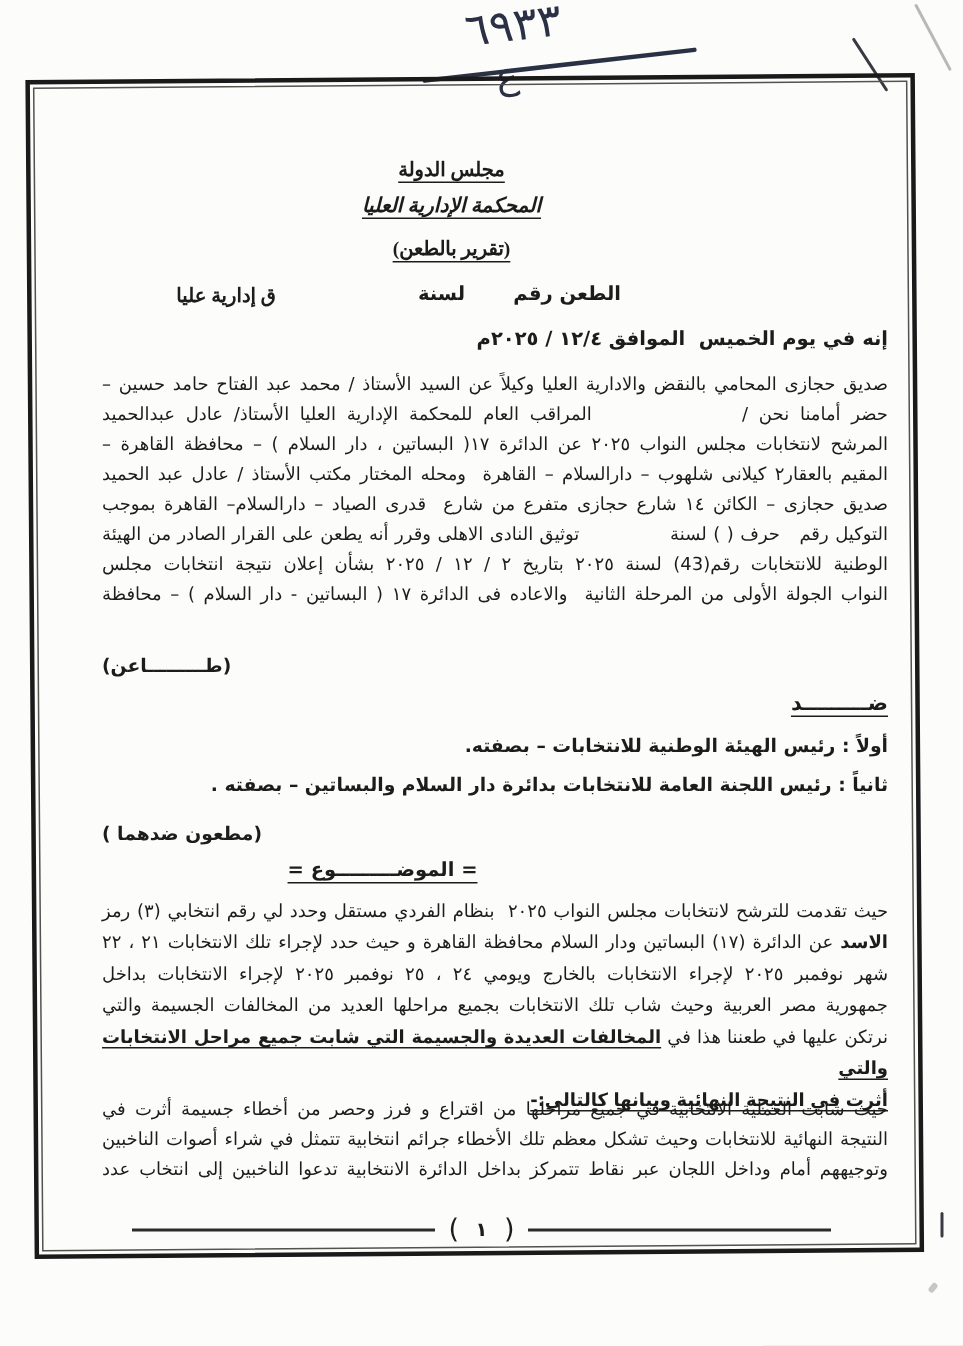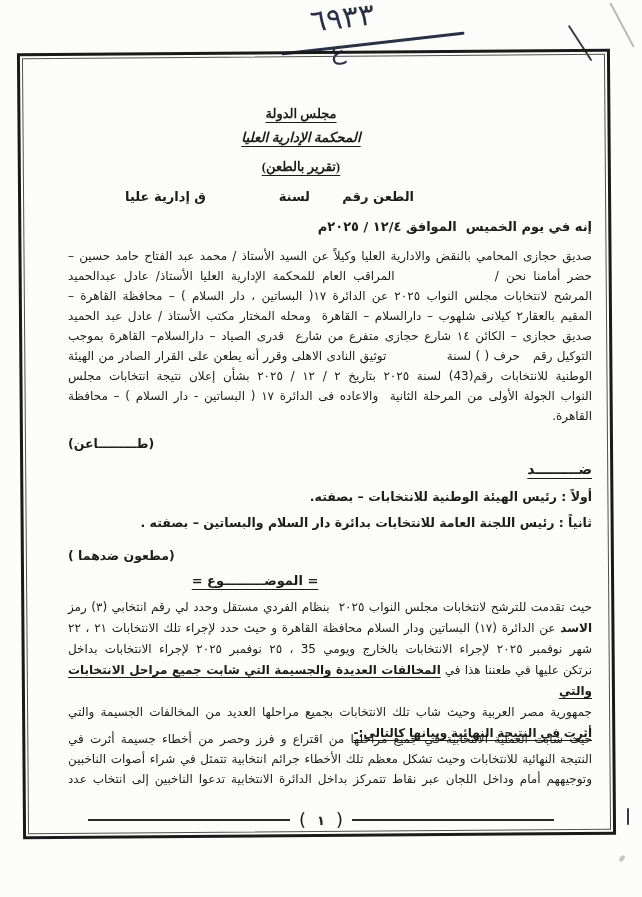--- a/index.html
+++ b/index.html
@@ -28,21 +28,21 @@
     box-sizing:border-box;
   }
   .frame-inner{position:absolute;left:2px;top:2px;right:2px;bottom:2px;border:1px solid #55514d;}
 
   
   .head-col{left:68px;width:466px;text-align:center;font-family:Liberation Serif, serif;}
   .h-line{font-weight:700;font-size:13px;text-decoration:underline;text-decoration-thickness:1.2px;text-underline-offset:4px;}
   .h-court{font-size:13.5px;font-style:italic;}
   .appeal-row{left:68px;top:189px;width:524px;height:18px;font-size:13px;font-weight:700;}
   .appeal-row span{position:absolute;top:0;white-space:nowrap;}
-  .ap1{right:178px;} .ap2{right:282px;} .ap3{right:386px;}
+  .ap1{right:178px;} .ap2{right:282px;} .ap3{right:408px;font-family:Liberation Serif, serif;}
   .date-line{left:68px;top:219px;width:524px;text-align:right;font-size:13px;font-weight:700;}
 
   
   .para{left:68px;width:524px;font-size:12px;}
   .ln{line-height:20px;min-height:20px;text-align:justify;text-align-last:justify;word-spacing:-0.5px;}
   .para2 .ln{line-height:21px;min-height:21px;}
   .para3 .ln{line-height:20px;min-height:20px;}
   .rl{text-align:right !important;text-align-last:right !important;}
   .b{font-weight:700;}
   .bu{font-weight:700;text-decoration:underline;text-decoration-thickness:1.3px;text-underline-offset:3px;}
@@ -99,44 +99,43 @@
 
   <div class="abs para" style="top:246px;">
     <div class="ln">صديق حجازى المحامي بالنقض والادارية العليا وكيلاً عن السيد الأستاذ / محمد عبد الفتاح حامد حسين –</div>
     <div class="ln">حضر أمامنا نحن /&nbsp;&nbsp;&nbsp;&nbsp;&nbsp;&nbsp;&nbsp;&nbsp;&nbsp;&nbsp;&nbsp;&nbsp;&nbsp;&nbsp;المراقب العام للمحكمة الإدارية العليا الأستاذ/ عادل عبدالحميد</div>
     <div class="ln">المرشح لانتخابات مجلس النواب ٢٠٢٥ عن الدائرة ١٧( البساتين ، دار السلام ) – محافظة القاهرة –</div>
     <div class="ln">المقيم بالعقار٢ كيلانى شلهوب – دارالسلام – القاهرة &nbsp;ومحله المختار مكتب الأستاذ / عادل عبد الحميد</div>
     <div class="ln">صديق حجازى – الكائن ١٤ شارع حجازى متفرع من شارع &nbsp;قدرى الصياد – دارالسلام– القاهرة بموجب</div>
     <div class="ln">التوكيل رقم&nbsp;&nbsp;&nbsp;حرف ( ) لسنة&nbsp;&nbsp;&nbsp;&nbsp;&nbsp;&nbsp;&nbsp;&nbsp;&nbsp;&nbsp;&nbsp;&nbsp;&nbsp;&nbsp;توثيق النادى الاهلى وقرر أنه يطعن على القرار الصادر من الهيئة</div>
     <div class="ln">الوطنية للانتخابات رقم(43) لسنة ٢٠٢٥ بتاريخ ٢ / ١٢ / ٢٠٢٥ بشأن إعلان نتيجة انتخابات مجلس</div>
     <div class="ln">النواب الجولة الأولى من المرحلة الثانية &nbsp;والاعاده فى الدائرة ١٧ ( البساتين - دار السلام ) – محافظة</div>
-    <div class="ln rl">القاهرة.</div>
   </div>
 
   <div class="abs side-label" style="left:68px;top:436px;">(طـــــــــاعن)</div>
 
   <div class="abs versus">ضـــــــــد</div>
 
   <div class="abs resp" style="top:515px;">ثانياً : رئيس اللجنة العامة للانتخابات بدائرة دار السلام والبساتين – بصفته .</div>
   <div class="abs resp" style="top:489px;">أولاً : رئيس الهيئة الوطنية للانتخابات – بصفته.</div>
 
   <div class="abs side-label" style="left:68px;top:548px;">(مطعون ضدهما )</div>
 
   <div class="abs subject">= الموضـــــــــوع =</div>
 
   <div class="abs para para2" style="top:597px;">
     <div class="ln">حيث تقدمت للترشح لانتخابات مجلس النواب ٢٠٢٥ &nbsp;بنظام الفردي مستقل وحدد لي رقم انتخابي (٣) رمز</div>
     <div class="ln">
       <span class="b">الاسد</span><span> عن الدائرة (١٧) البساتين ودار السلام محافظة القاهرة و حيث حدد لإجراء تلك الانتخابات ٢١ ، ٢٢</span>
     </div>
-    <div class="ln">شهر نوفمبر ٢٠٢٥ لإجراء الانتخابات بالخارج ويومي 35 ، ٢٥ نوفمبر ٢٠٢٥ لإجراء الانتخابات بداخل</div>
+    <div class="ln">شهر نوفمبر ٢٠٢٥ لإجراء الانتخابات بالخارج ويومي ٢٤ ، ٢٥ نوفمبر ٢٠٢٥ لإجراء الانتخابات بداخل</div>
+    <div class="ln">جمهورية مصر العربية وحيث شاب تلك الانتخابات بجميع مراحلها العديد من المخالفات الجسيمة والتي</div>
     <div class="ln">
       <span>نرتكن عليها في طعننا هذا في </span><span class="bu">المخالفات العديدة والجسيمة التي شابت جميع مراحل الانتخابات والتي</span>
     </div>
-    <div class="ln">جمهورية مصر العربية وحيث شاب تلك الانتخابات بجميع مراحلها العديد من المخالفات الجسيمة والتي</div>
     <div class="ln rl">
       <span class="bu">أثرت في النتيجة النهائية وبيانها كالتالى:-</span>
     </div>
   </div>
 
   <div class="abs para para3" style="top:729px;">
     <div class="ln">حيث شابت العملية الانتخابية في جميع مراحلها من اقتراع و فرز وحصر من أخطاء جسيمة أثرت في</div>
     <div class="ln">النتيجة النهائية للانتخابات وحيث تشكل معظم تلك الأخطاء جرائم انتخابية تتمثل في شراء أصوات الناخبين</div>
     <div class="ln">وتوجيههم أمام وداخل اللجان عبر نقاط تتمركز بداخل الدائرة الانتخابية تدعوا الناخبين إلى انتخاب عدد</div>
   </div>

